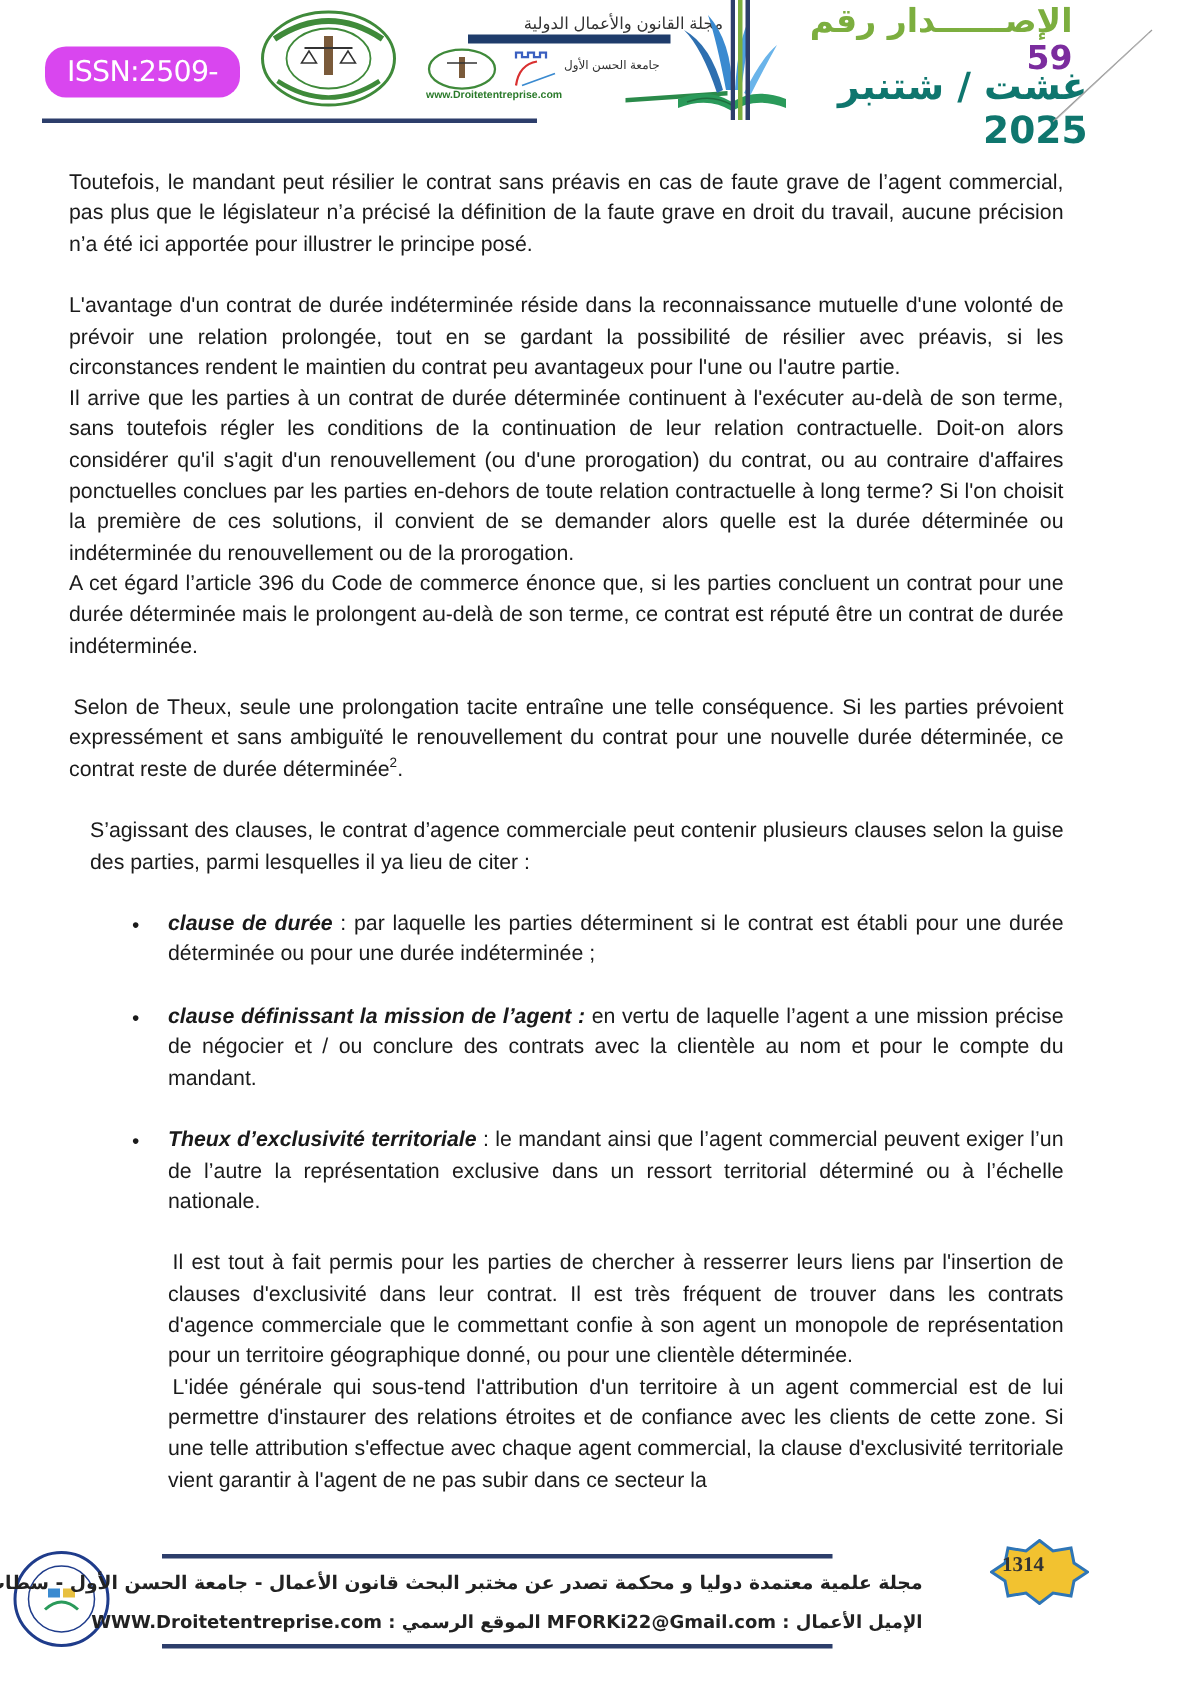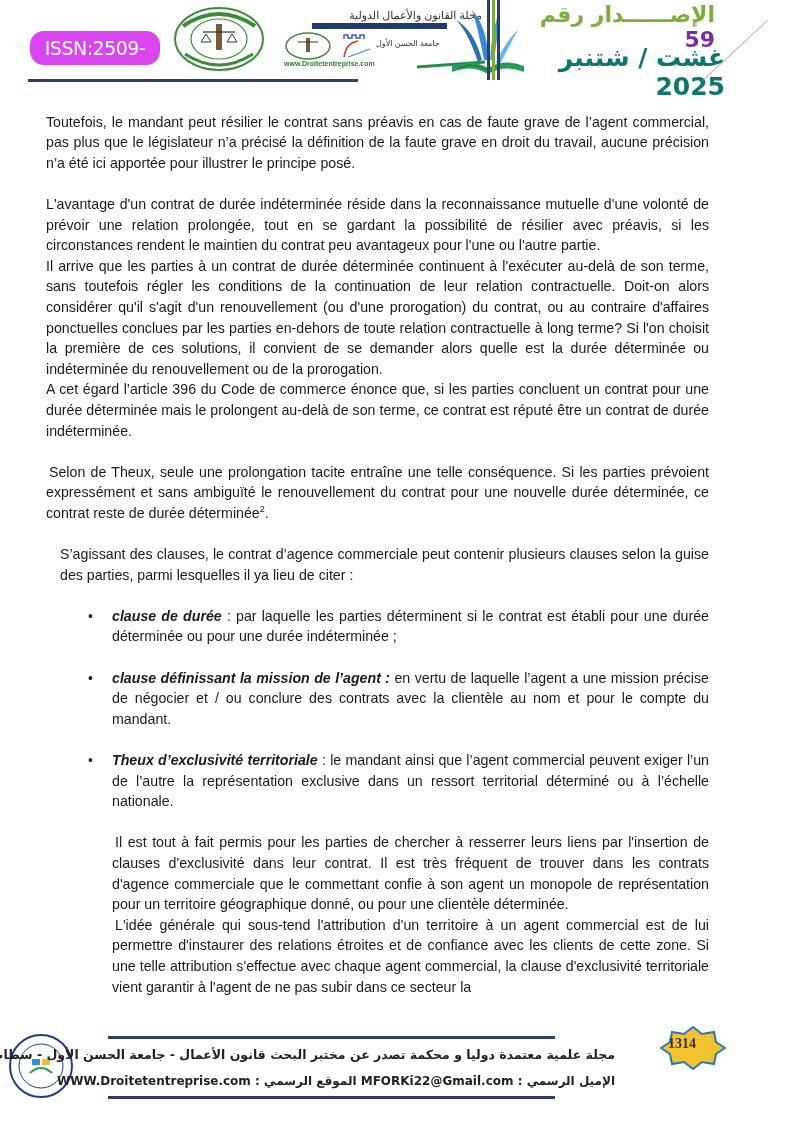--- a/index.html
+++ b/index.html
@@ -132,21 +132,21 @@
   <circle cx="33" cy="33" r="31" fill="#fff" stroke="#1f3c8b" stroke-width="2"></circle>
   <circle cx="33" cy="33" r="22" fill="#fff" stroke="#1f3c8b" stroke-width="1"></circle>
   <path d="M22 40 Q33 30 44 40" fill="none" stroke="#2a9a5a" stroke-width="2"></path>
   <rect x="24" y="26" width="8" height="6" fill="#3a8ad0"></rect>
   <rect x="34" y="26" width="8" height="6" fill="#e8c040"></rect>
 </svg>
 
 <div class="footer-rule-top"></div>
 <div class="footer-line1">مجلة علمية معتمدة  دوليا و محكمة تصدر عن مختبر البحث قانون الأعمال - جامعة الحسن الأول - سطات - المغرب</div>
 <div class="footer-line2">
-  <span>الإميل الرسمي :</span>
+  <span>الإميل الأعمال :</span>
   <span style="direction:ltr;display:inline-block;">MFORKi22@Gmail.com</span>
   <span>الموقع الرسمي :</span>
   <span style="direction:ltr;display:inline-block;">WWW.Droitetentreprise.com</span>
 </div>
 <div class="footer-rule-bot"></div>
 
 <svg class="page-badge" viewBox="0 0 66 44">
   <polygon points="33,1 42,8 54,6 56,16 65,22 56,28 54,38 42,36 33,43 24,36 12,38 10,28 1,22 10,16 12,6 24,8" fill="#f2c230" stroke="#2e75b6" stroke-width="2"></polygon>
 </svg>
 <div class="page-num">1314</div>

